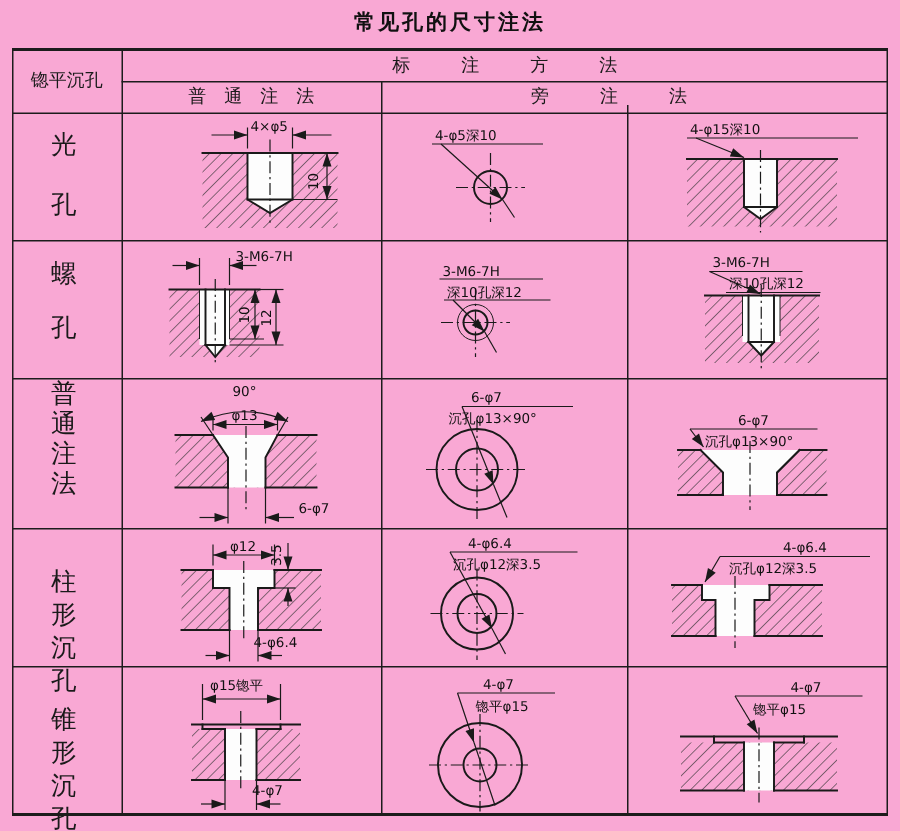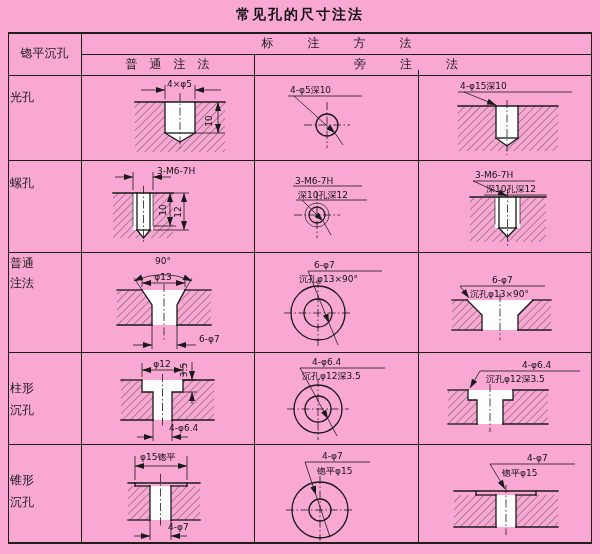--- a/index.html
+++ b/index.html
@@ -5,21 +5,21 @@
   html,body{margin:0;padding:0;background:#ffffff;}
   #page{position:relative;width:600px;height:554px;background:#f9a8d4;overflow:hidden;
         font-family:"Liberation Sans","DejaVu Sans",sans-serif;color:#111;}
   .title{position:absolute;top:6px;left:0;width:100%;text-align:center;
          font-size:14px;font-weight:bold;letter-spacing:2px;}
   .hline,.vline{position:absolute;background:#1c1c1c;}
   .hcell{position:absolute;display:flex;align-items:center;justify-content:center;
          font-size:12px;color:#1a1a1a;}
   .sp-wide{letter-spacing:34px;text-indent:34px;}
   .sp-mid{letter-spacing:12px;text-indent:12px;}
-  .rowlabel{position:absolute;left:8px;width:26px;text-align:right;font-size:12px;
+  .rowlabel{position:absolute;left:34px;width:26px;text-align:left;font-size:17px;
             color:#1a1a1a;word-break:break-all;}
   .lh40{line-height:40px;} .lh36{line-height:36px;} .lh20{line-height:20px;} .lh22{line-height:22px;margin-top:24px;}
   svg.draw{position:absolute;overflow:visible;}
   .ol{stroke:#1a1a1a;stroke-width:1.3;fill:none;stroke-linecap:square;}
   .th{stroke:#1a1a1a;stroke-width:0.65;fill:none;}
   .dm{stroke:#1a1a1a;stroke-width:0.8;fill:none;}
   .cl{stroke:#1a1a1a;stroke-width:0.8;fill:none;stroke-dasharray:8 2.5 1.5 2.5;}
   .wh{fill:#fdfdfd;}
   .ht{fill:url(#hat);stroke:none;}
   svg.draw text{font-family:"DejaVu Sans","Liberation Sans",sans-serif;font-size:9px;fill:#111;}

